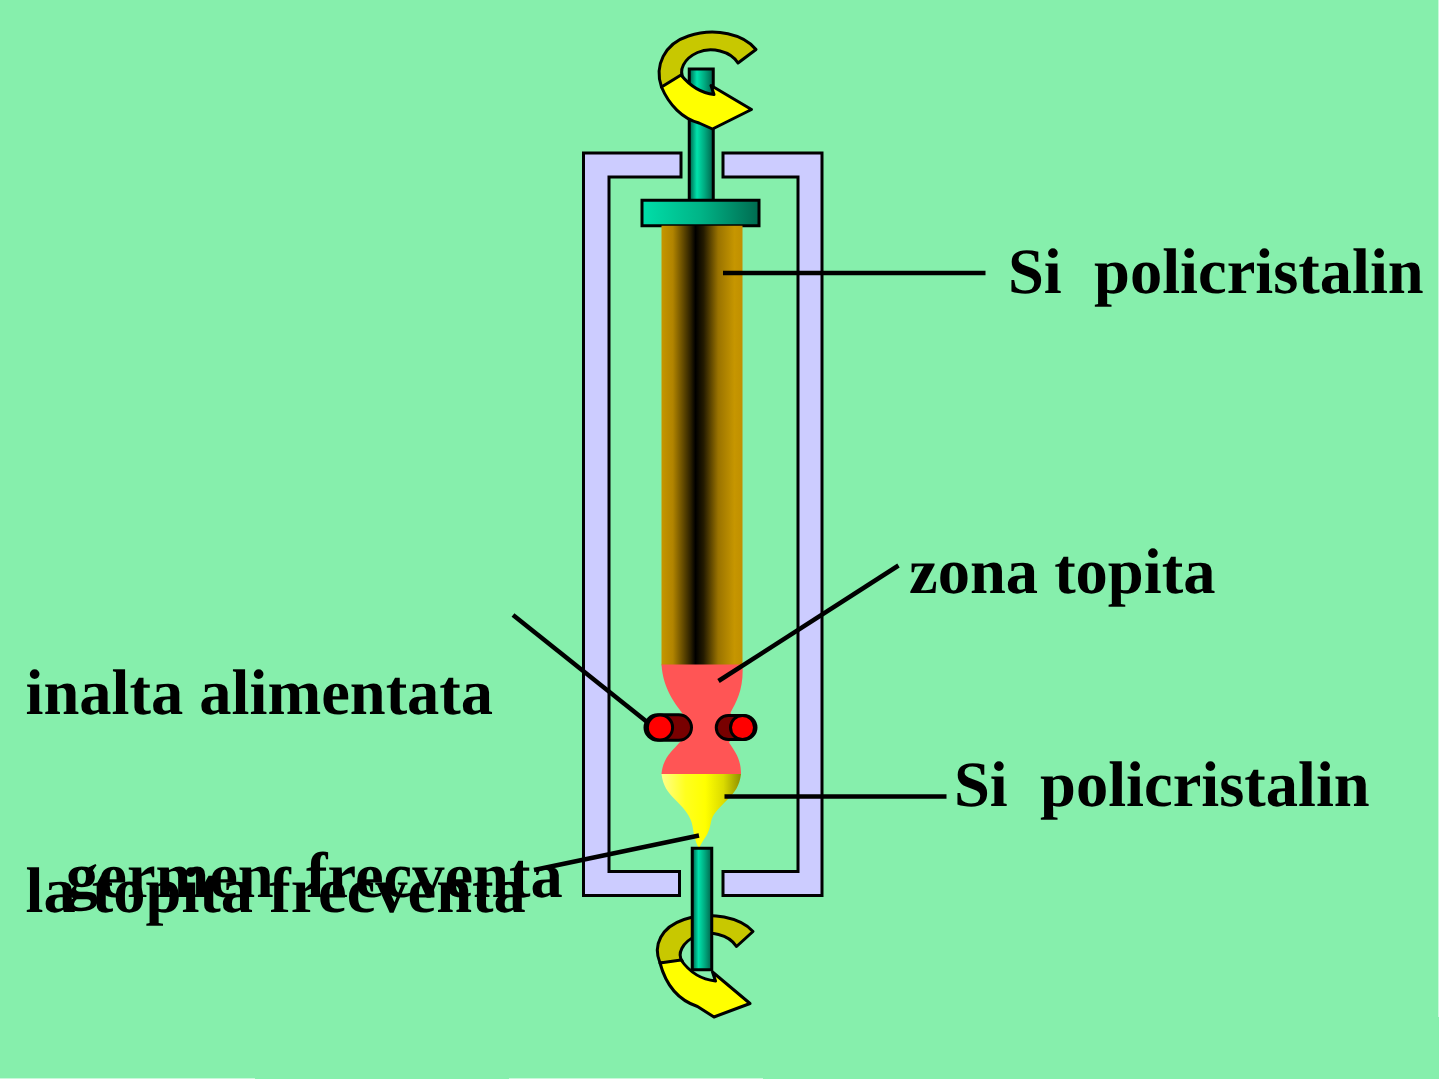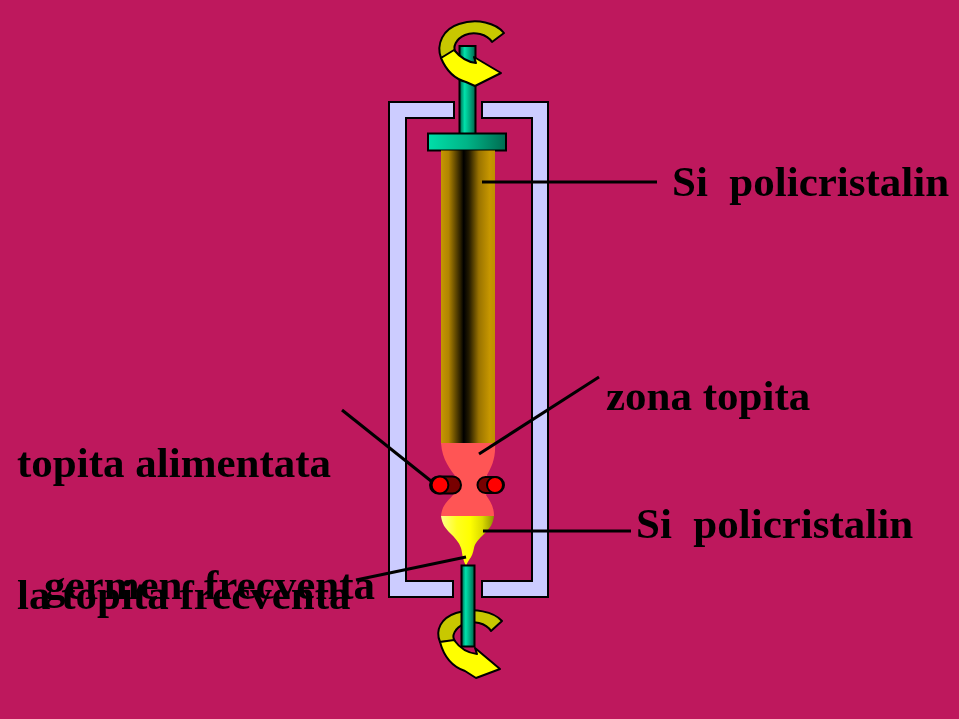--- a/index.html
+++ b/index.html
@@ -1,19 +1,19 @@
 <!DOCTYPE html>
 <html><head>
 <meta charset="utf-8">
 <style>
   html,body{margin:0;padding:0;background:#ffffff;}
   .stage{
     position:relative;
     width:959px;height:719px;
-    background:#be185d;
+    background:#86efac;
     overflow:hidden;
     font-family:"Liberation Serif","DejaVu Serif",serif;
   }
   .stage svg{position:absolute;left:0;top:0;}
   .lbl{
     position:absolute;
     font-weight:bold;
     font-size:43px;
     line-height:1;
     color:#000000;
@@ -89,22 +89,22 @@
     <line x1="482" y1="182" x2="657" y2="182" stroke="#000000" stroke-width="3"></line>
     <line x1="479" y1="454" x2="599" y2="377" stroke="#000000" stroke-width="3"></line>
     <line x1="342" y1="410" x2="431" y2="481" stroke="#000000" stroke-width="3"></line>
     <line x1="483" y1="531" x2="631" y2="531" stroke="#000000" stroke-width="3"></line>
     <line x1="356" y1="580" x2="466" y2="557" stroke="#000000" stroke-width="3"></line>
   </svg>
 
   <div class="lbl" style="left:672px;top:160px">Si  policristalin</div>
 
   <div class="lbl two-line" style="left:17px;top:354px">
-    <div>topita alimentata</div>
+    <div>inalta alimentata</div>
     <div>la topita frecventa</div>
   </div>
 
-  <div class="lbl" style="left:606px;top:374px">zona topita</div>
+  <div class="lbl" style="left:606px;top:360px">zona topita</div>
 
   <div class="lbl" style="left:636px;top:502px">Si  policristalin</div>
 
   <div class="lbl" style="left:44px;top:563px">germen  frecventa</div>
 </div>
 
 </body></html>

